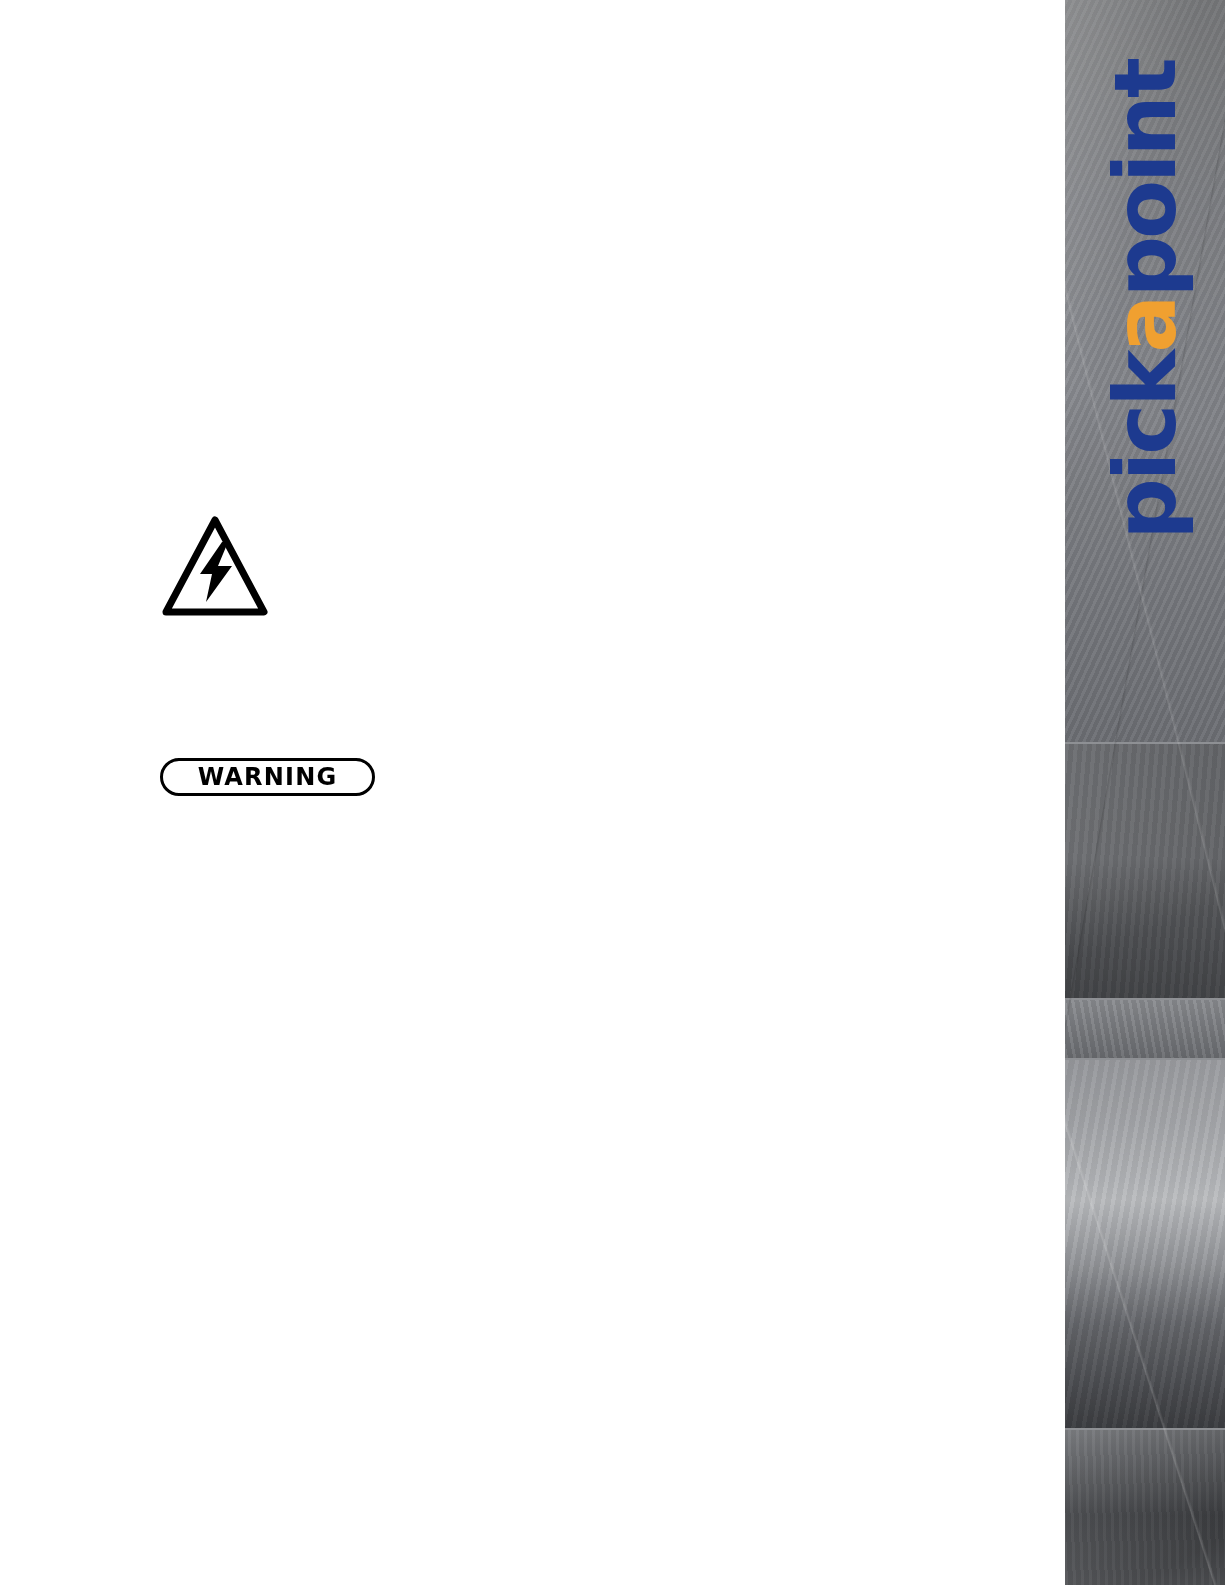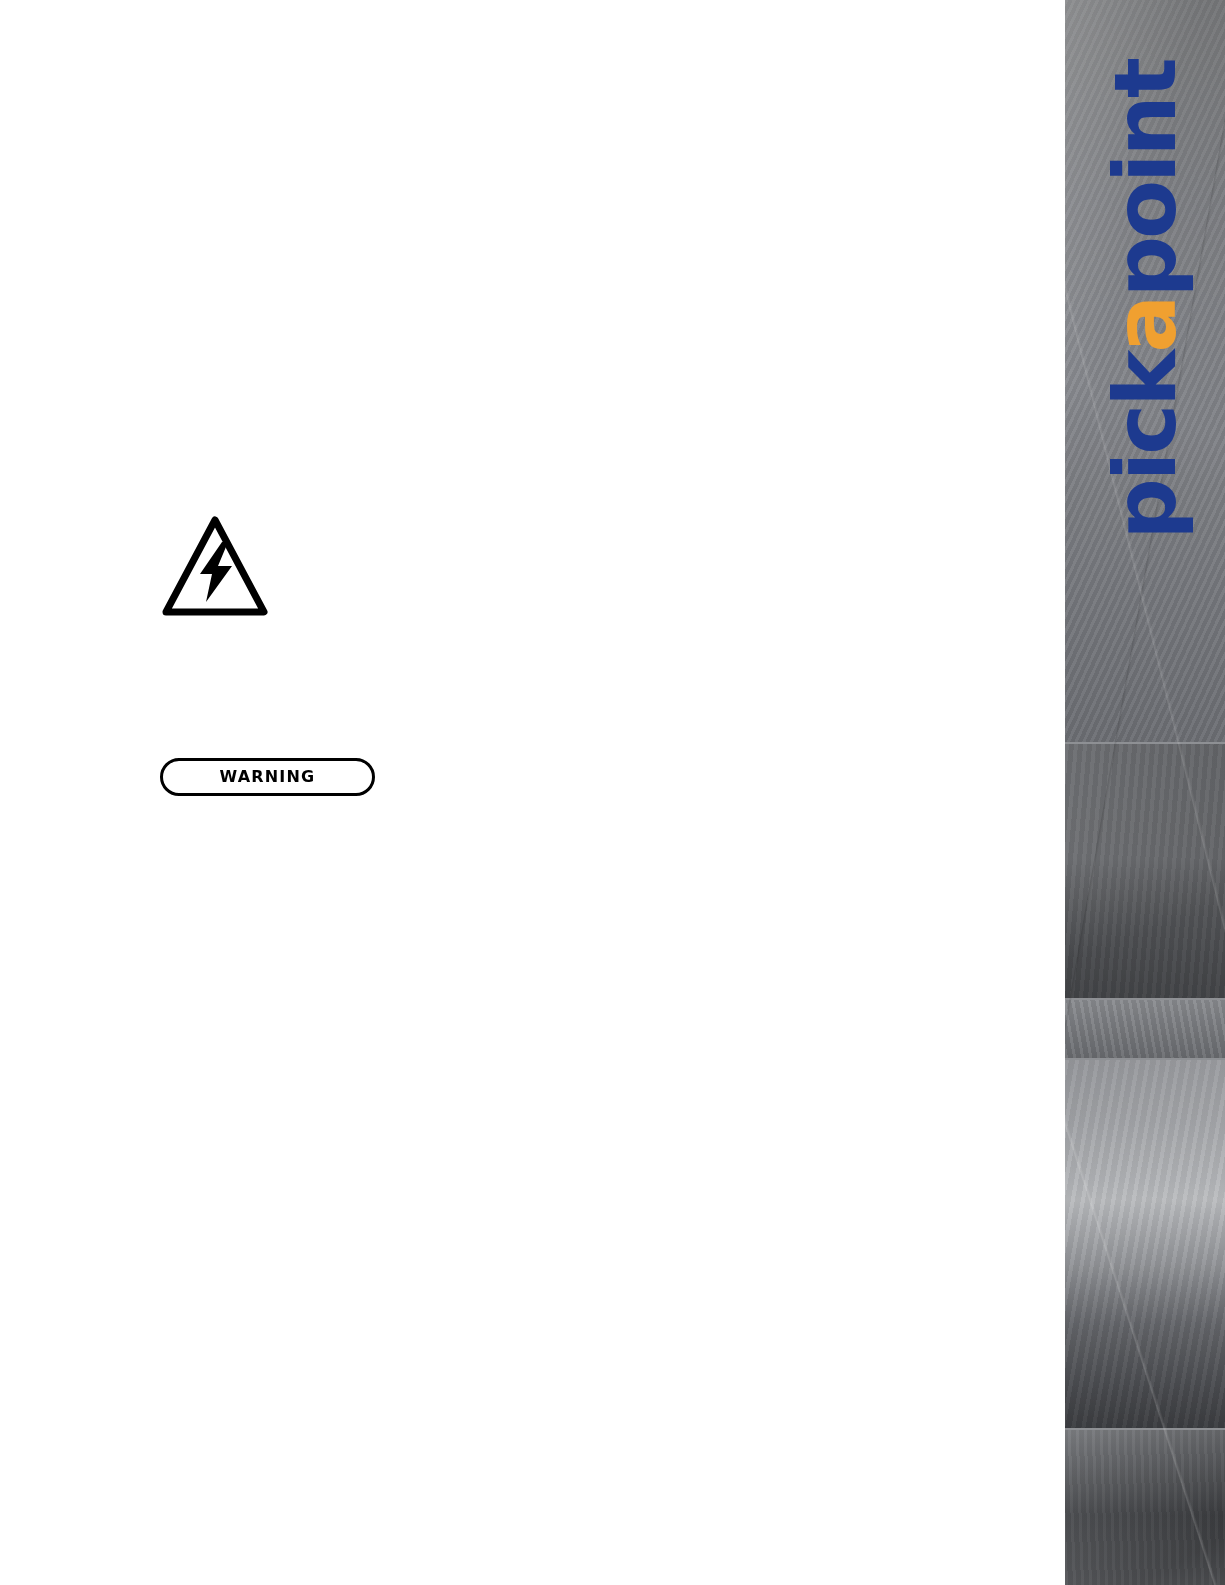--- a/index.html
+++ b/index.html
@@ -52,21 +52,21 @@
     border-radius: 19px;
     background: #ffffff;
     box-sizing: border-box;
     display: flex;
     align-items: center;
     justify-content: center;
   }
   .warning-pill .label {
     font-family: "DejaVu Sans", sans-serif;
     font-weight: bold;
-    font-size: 16px;
+    font-size: 24px;
     letter-spacing: 1.2px;
     color: #000000;
     line-height: 1;
   }
 
   
   .footer-link {
     position: absolute;
     left: 152px;
     top: 1568px;

